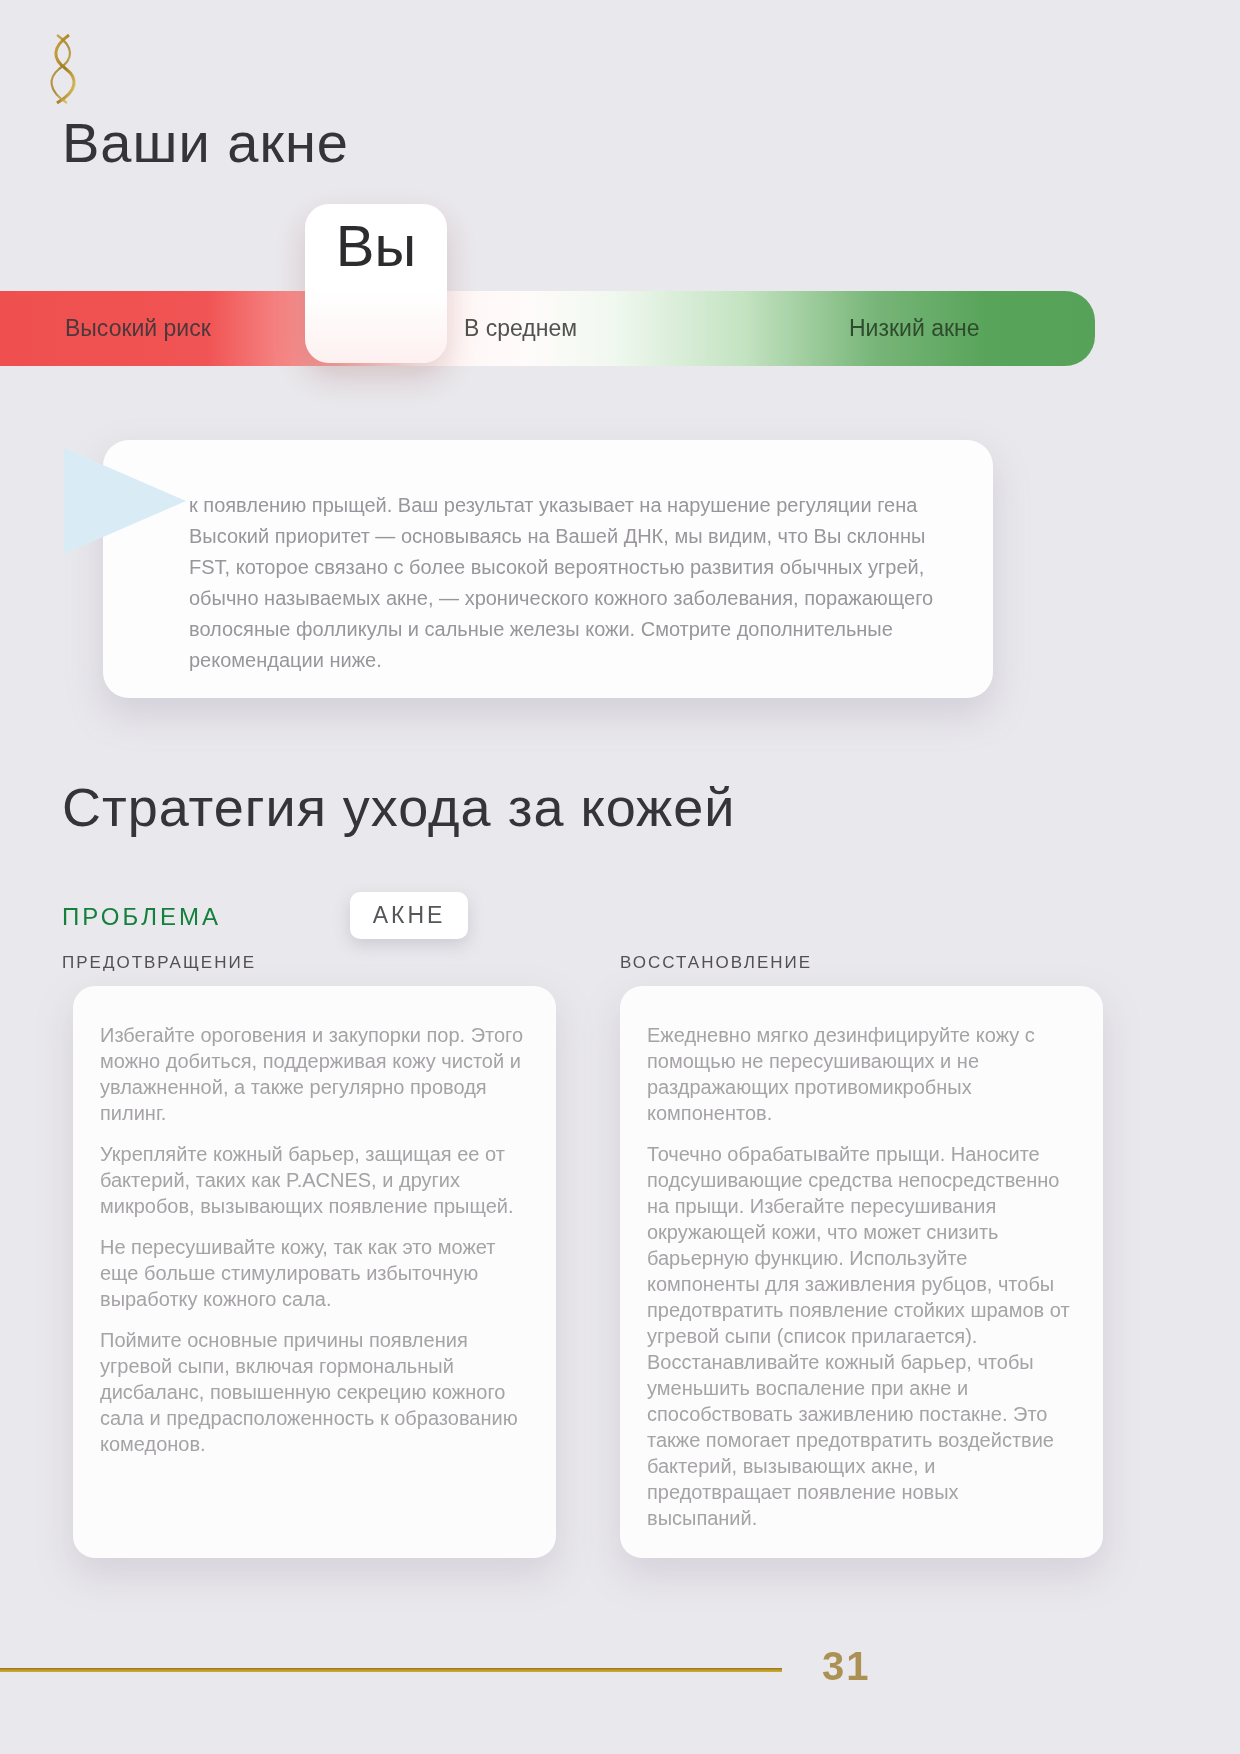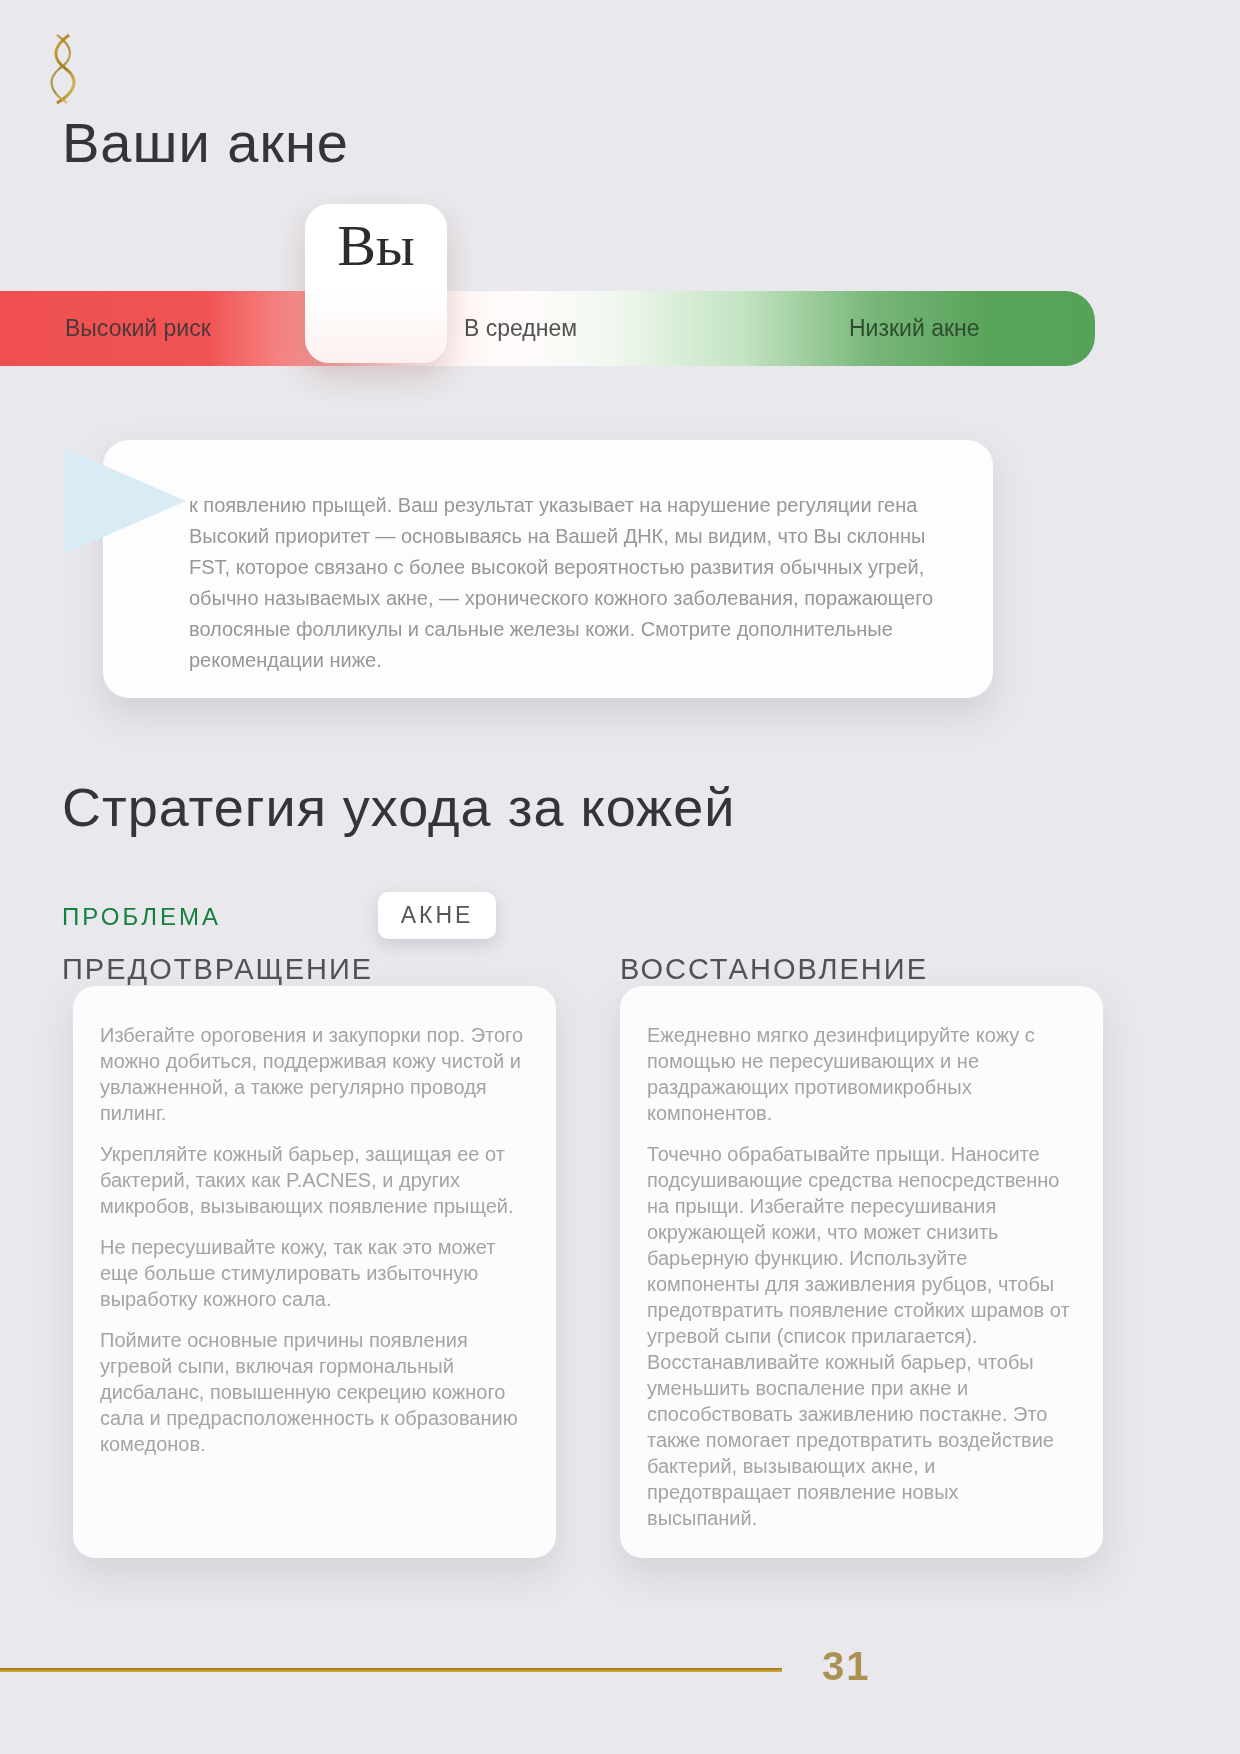--- a/index.html
+++ b/index.html
@@ -34,21 +34,21 @@
   }
   .risk-label{position:absolute;top:0;height:75px;line-height:75px;font-size:23px;font-weight:300;text-align:right;}
   .risk-label.high{left:65px;color:#4c383b;}
   .risk-label.mid{left:464px;color:#50534f;}
   .risk-label.low{left:849px;color:#2e4b2e;}
   .you-card{
     position:absolute;left:305px;top:204px;width:142px;height:159px;
     border-radius:24px;
     background:linear-gradient(180deg,#ffffff 0%,#ffffff 55%,#fdf1f0 100%);
     box-shadow:0 14px 30px rgba(130,50,50,0.20);
-    z-index:3;text-align:center;font-family:Liberation Serif, serif;
+    z-index:3;text-align:center;
   }
   .you-card .you-text{
     display:inline-block;margin-top:8px;
     font-size:58px;font-weight:100;color:#2c2c2e;
   }
   
   .priority-card{
     position:absolute;left:103px;top:440px;width:890px;height:258px;
     border-radius:26px;background:#fdfdfe;
     box-shadow:0 16px 36px rgba(150,145,165,0.28);
@@ -69,25 +69,25 @@
   
   .problem-label{
     position:absolute;left:62px;top:903px;
     font-size:24px;font-weight:300;letter-spacing:3px;color:#15803d;
   }
   .problem-badge{
     position:absolute;left:350px;top:892px;width:118px;height:47px;
     border-radius:10px;background:#ffffff;
     box-shadow:0 6px 16px rgba(120,120,140,0.25);
     text-align:center;line-height:47px;
-    font-size:23px;font-weight:300;letter-spacing:3px;color:#58555a;margin-left:28px;
+    font-size:23px;font-weight:300;letter-spacing:3px;color:#58555a;
   }
   .col-header{
     position:absolute;top:953px;
-    font-size:29px;font-weight:300;letter-spacing:2px;color:#535055;
+    font-size:17px;font-weight:300;letter-spacing:2px;color:#535055;
   }
   .col-header.left{left:62px;}
   .col-header.right{left:620px;}
   .advice-card{
     position:absolute;top:986px;width:483px;height:572px;
     border-radius:22px;background:#fcfcfd;
     box-shadow:0 16px 36px rgba(150,145,165,0.25);
   }
   .advice-card.left{left:73px;}
   .advice-card.right{left:620px;}

